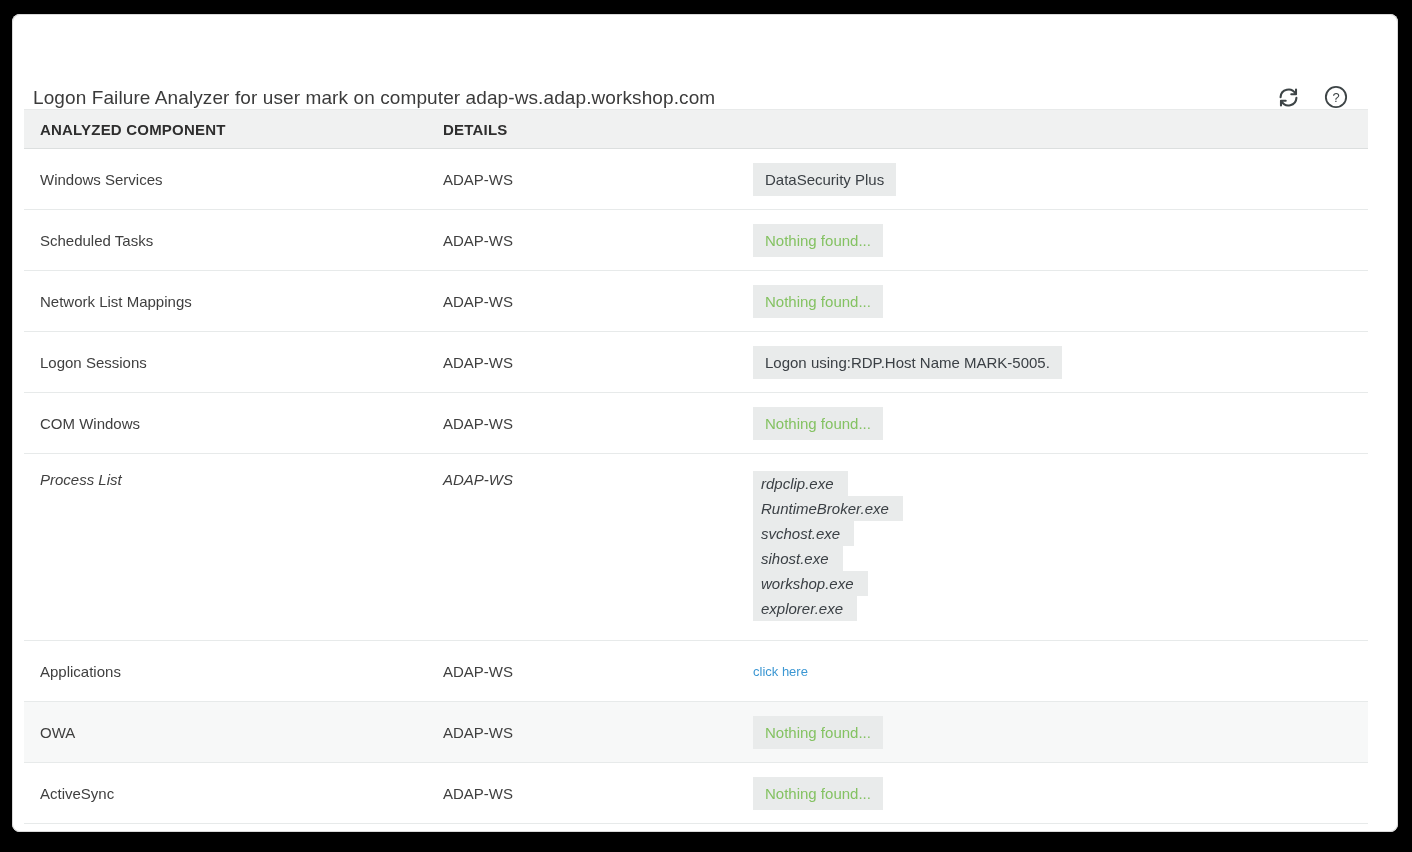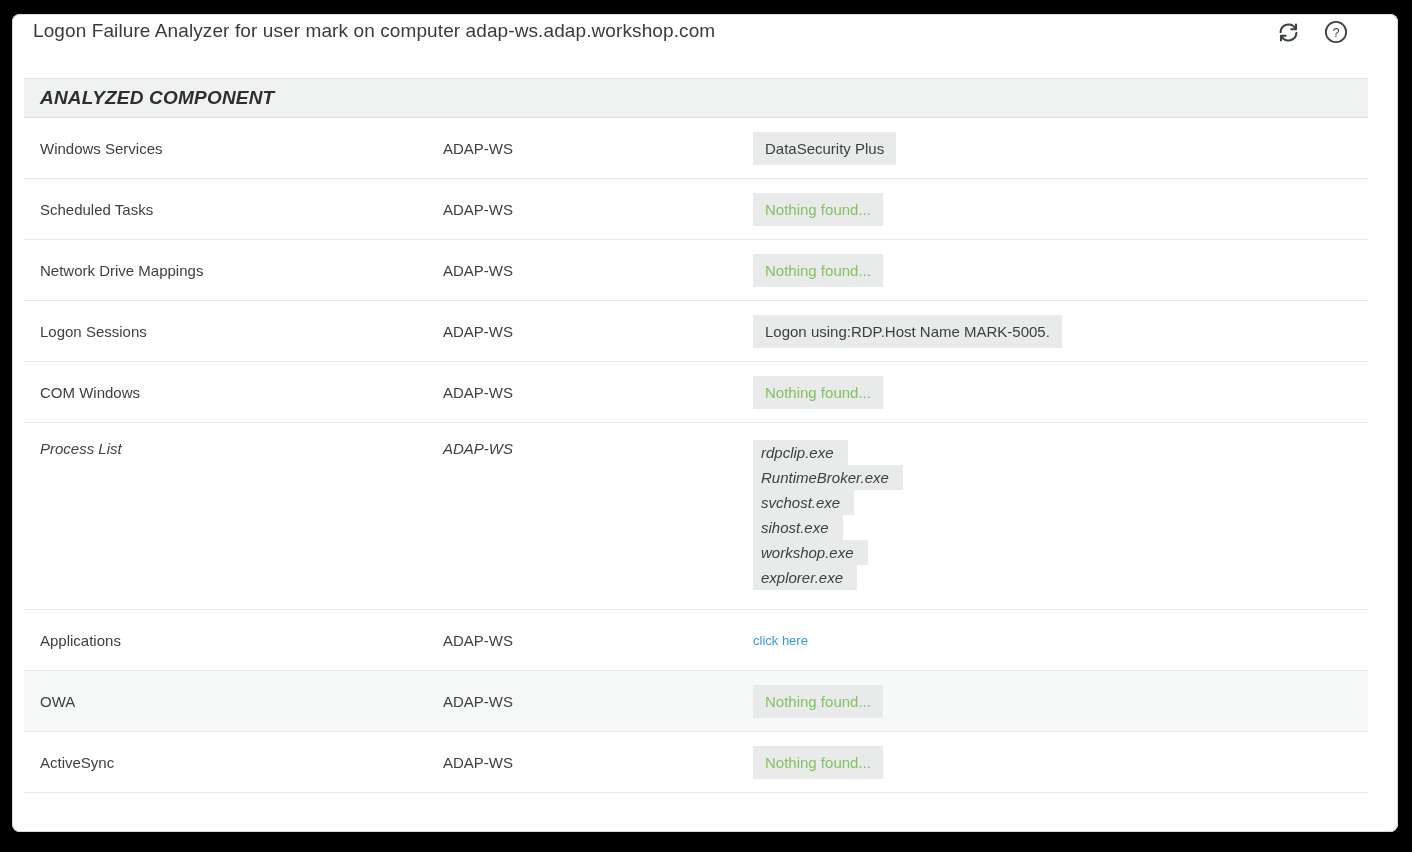--- a/index.html
+++ b/index.html
@@ -21,25 +21,25 @@
   }
   .card{
     position:absolute;
     left:12px;top:14px;
     width:1386px;height:818px;
     background:#fff;
     border-radius:8px;
     box-shadow:0 0 0 1px #d9d9d9 inset;
   }
   .card-header{
-    height:64px;
+    height:95px;
     display:flex;
-    align-items:flex-start;
+    align-items:flex-end;
     justify-content:space-between;
-    padding:6px 50px 16px 21px;
+    padding:6px 50px 0 21px;
   }
   .page-title{
     font-size:19px;
     font-weight:400;
     color:var(--title-color);
     letter-spacing:.1px;
   }
   .header-icons{
     display:flex;
     align-items:center;
@@ -61,25 +61,24 @@
     display:grid;
     grid-template-columns:403px 310px 1fr;
     align-items:center;
     height:40px;
     padding-left:16px;
     background:var(--header-bg);
     border-top:1px solid #e8eaea;
     border-bottom:1px solid #dcdfdf;
   }
   .thead .th{
-    font-size:19px;
+    font-size:15px;
     font-weight:700;
     color:#2e2e2e;
     letter-spacing:.2px;
-    font-style:italic;
   }
   .row{
     display:grid;
     grid-template-columns:403px 310px 1fr;
     align-items:center;
     min-height:61px;
     padding-left:16px;
     border-bottom:1px solid var(--row-border);
     background:#fff;
   }
@@ -134,38 +133,39 @@
           <circle cx="13" cy="13" r="11" stroke="currentColor" stroke-width="2"></circle>
           <text x="13" y="18" text-anchor="middle" font-size="14" font-family="Liberation Sans, sans-serif" fill="currentColor">?</text>
         </svg>
       </span>
     </div>
   </div>
 
   <div class="table">
     <div class="thead">
       <div class="th">ANALYZED COMPONENT</div>
+      <div class="th">DETAILS</div>
     </div>
     <div id="tbody">
         <div class="row">
           <div class="cell">Windows Services</div>
           <div class="cell">ADAP-WS</div>
           <div class="cell detail-cell">
             <div class="detail-line"><span class="chip">DataSecurity Plus</span></div>
           </div>
         </div>
         <div class="row">
           <div class="cell">Scheduled Tasks</div>
           <div class="cell">ADAP-WS</div>
           <div class="cell detail-cell">
             <div class="detail-line"><span class="chip green">Nothing found...</span></div>
           </div>
         </div>
         <div class="row">
-          <div class="cell">Network Drive Mappings</div>
+          <div class="cell">Network List Mappings</div>
           <div class="cell">ADAP-WS</div>
           <div class="cell detail-cell">
             <div class="detail-line"><span class="chip green">Nothing found...</span></div>
           </div>
         </div>
         <div class="row">
           <div class="cell">Logon Sessions</div>
           <div class="cell">ADAP-WS</div>
           <div class="cell detail-cell">
             <div class="detail-line"><span class="chip">Logon using:RDP.Host Name MARK-5005.</span></div>

